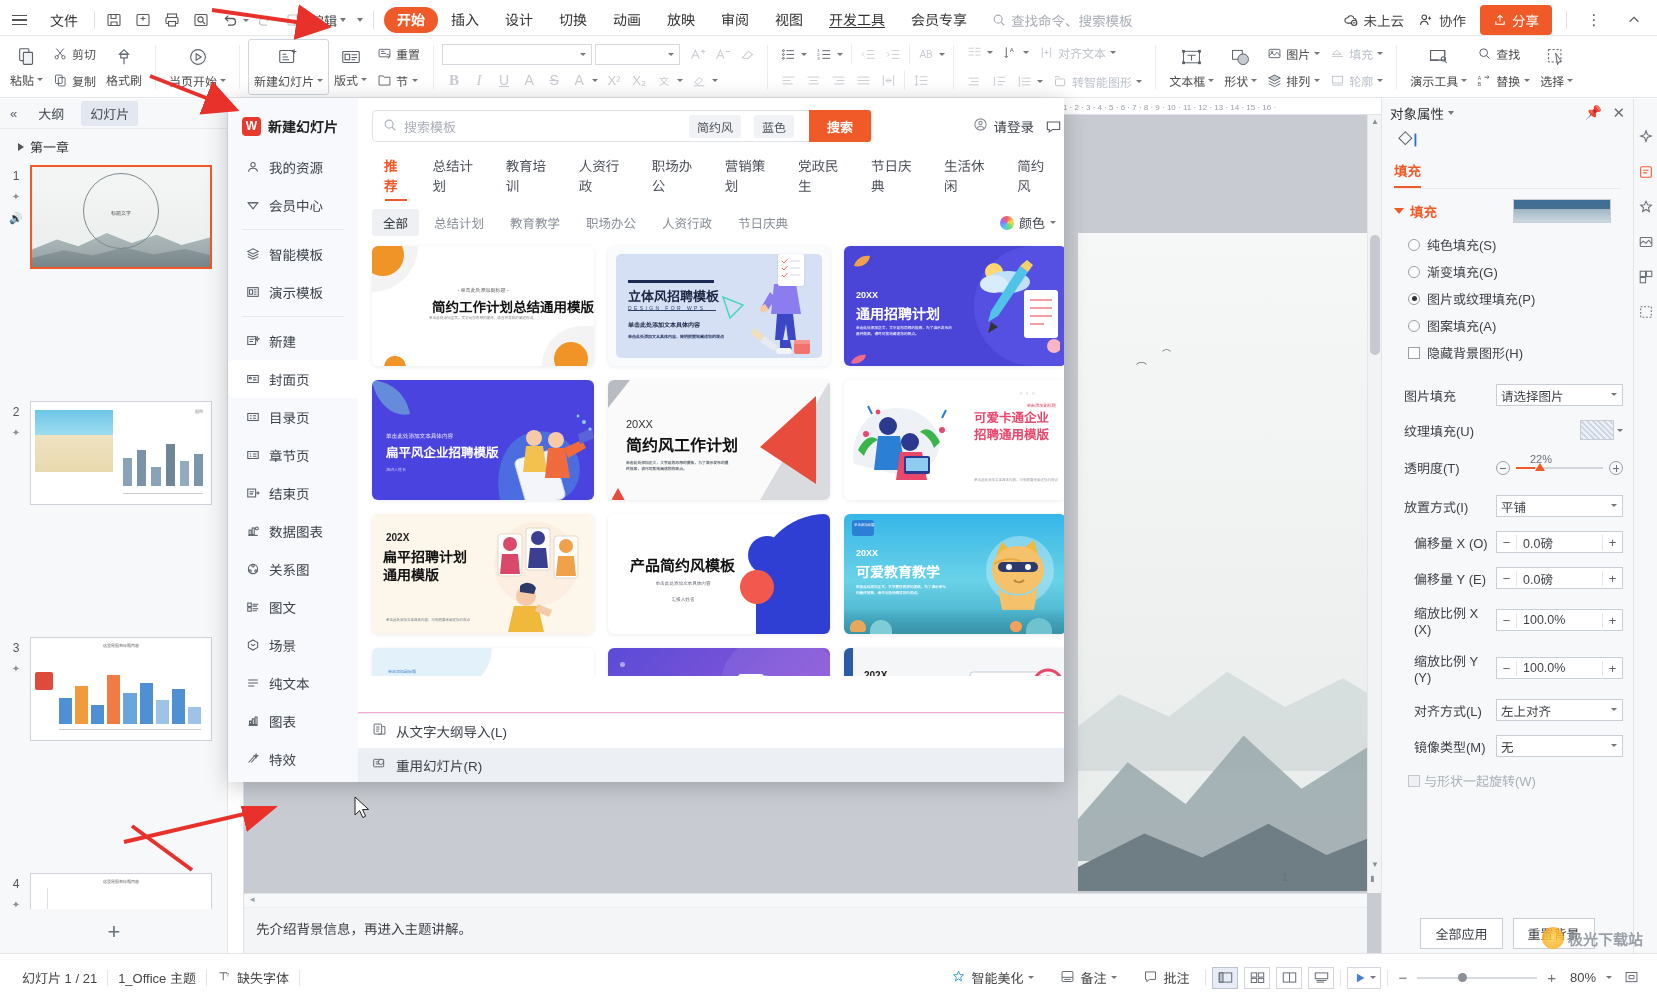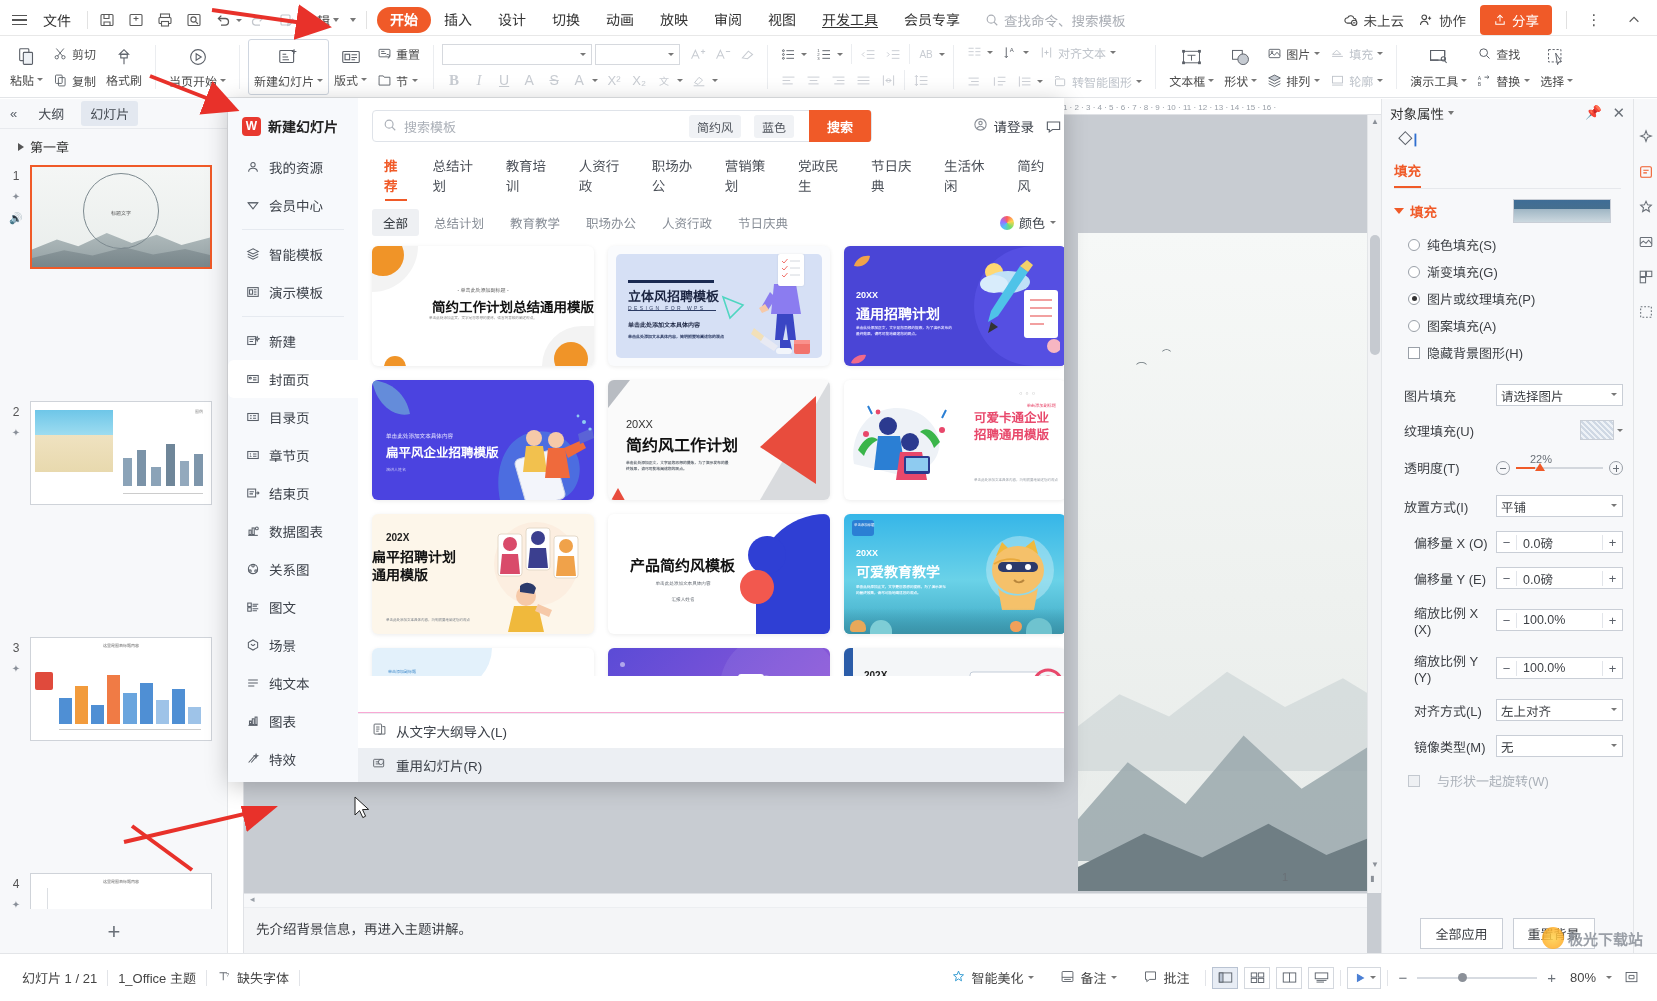--- a/index.html
+++ b/index.html
@@ -12,21 +12,21 @@
   }
   #app { position:relative; width:1657px; height:1001px; background:#fff; }
 
   
   .menubar{ position:absolute; left:0; top:0; width:1657px; height:36px;
     background:#fff; border-bottom:1px solid #e8e8e8; display:flex; align-items:center; }
   .tabstrip-top{ position:absolute; left:0; top:0; width:1657px; height:5px; background:#fff;}
   .tabstrip-top .t1{position:absolute;left:0;top:0;width:190px;height:4px;background:#4a7fd4;}
   .tabstrip-top .t2{position:absolute;left:196px;top:0;width:355px;height:4px;background:#d9dde3;}
   .tabstrip-top .t3{position:absolute;left:1355px;top:0;width:300px;height:4px;background:#d9dde3;}
-  .mb-file{ display:flex; align-items:center; gap:16px; padding:0 10px 0 12px; height:36px; cursor:pointer;}
+  .mb-file{ display:flex; align-items:center; gap:23px; padding:0 10px 0 12px; height:36px; cursor:pointer;}
   .mb-file .ham{ display:inline-block; width:15px; }
   .mb-file .ham i{ display:block; height:1.6px; background:#555; margin:3px 0; }
   .mb-file span{ font-size:14px; color:#333; }
   .mb-sep{ width:1px; height:18px; background:#e2e2e2; margin:0 6px; }
   .qicons{ display:flex; align-items:center; gap:3px; }
   .qbtn{ width:26px; height:26px; display:flex; align-items:center; justify-content:center;
          border-radius:3px; cursor:pointer; color:#5a5a5a; }
   .qbtn.dim{ color:#c2c6cc; }
   .qbtn svg{ display:block; }
   .mb-edit{ display:flex;align-items:center;gap:3px;font-size:13px;color:#444;padding:0 4px;cursor:pointer;}
@@ -153,21 +153,21 @@
   .circ.plus::after{content:"";position:absolute;left:5.5px;top:3px;width:1.5px;height:7px;background:#6a7078;}
   .track{ flex:1; height:2px; background:#d3d7dd; position:relative;}
   .track .fill{ position:absolute; left:0; top:0; height:2px; background:#f05a28; width:22%;}
   .track .knob{ position:absolute; left:22%; top:-4px; width:0;height:0;
                 border-left:5px solid transparent;border-right:5px solid transparent;border-bottom:8px solid #f05a28;}
   .pctlab{ position:absolute; left:16%; top:-14px; font-size:11px; color:#6a7078;}
   .spin{ display:flex; align-items:center; height:22px; border:1px solid #c9ced6; background:#fff; flex:1;}
   .spin .mn,.spin .pl{ width:20px; text-align:center; color:#5a6069; border-right:1px solid #e2e5ea; font-size:13px; cursor:pointer;}
   .spin .pl{ border-right:none; border-left:1px solid #e2e5ea; margin-left:auto;}
   .spin .vl{ padding-left:6px; font-size:12.5px; }
-  .cbrow{ display:flex; align-items:center; gap:17px; padding:10px 0 4px 26px; font-size:13px; color:#aab0b8;}
+  .cbrow{ display:flex; align-items:center; gap:4px; padding:10px 0 4px 26px; font-size:13px; color:#aab0b8;}
   .rp-foot{ position:absolute; left:0; right:0; bottom:4px; display:flex; gap:10px; justify-content:center;}
   .rp-foot div{ border:1px solid #c9ced6; background:#fff; font-size:13px; padding:5px 14px; cursor:pointer; color:#3c3f44;}
 
   
   .rail{ position:absolute; right:0; top:99px; width:24px; bottom:48px; background:#f7f8fa; border-left:1px solid #e3e5e8;
          display:flex; flex-direction:column; align-items:center; padding-top:30px; gap:16px; color:#6a7078;}
   .rail .ri{ cursor:pointer; }
   .rail .ri.on{ color:#f05a28; }
 
   
@@ -1455,21 +1455,21 @@
             <div class="c-abs" style="right:10px;top:22px;font-size:4.2px;color:#e8486b;text-align:right;width:94px;">单击添加副标题</div>
             <div class="c-title" style="right:8px;top:30px;width:84px;font-size:12.5px;color:#e8486b;line-height:1.35;">可爱卡通企业招聘通用模版</div>
             <div class="c-abs" style="right:8px;bottom:16px;width:84px;font-size:3.5px;color:#9aa0a8;line-height:1.6;">单击此处添加文本具体内容，简明扼要地阐述您的观点</div>
           </div>
         </div>
 
         <div class="grow">
 
           <div class="card" style="background:#fdf6ea;">
             <div class="c-abs" style="left:14px;top:18px;font-size:10px;font-weight:bold;color:#222;">202X</div>
-            <div class="c-title" style="left:0;top:34px;width:92px;font-size:14px;color:#111;line-height:1.3;">扁平招聘计划通用模版</div>
+            <div class="c-title" style="left:11px;top:34px;width:92px;font-size:14px;color:#111;line-height:1.3;">扁平招聘计划通用模版</div>
             <div class="c-abs" style="left:14px;bottom:10px;width:92px;font-size:3.5px;color:#7a8089;line-height:1.6;">单击此处添加文本具体内容，简明扼要地阐述您的观点</div>
             <div class="c-abs" style="right:4px;top:6px;width:110px;height:112px;">
               <svg width="110" height="112" viewBox="0 0 110 112">
                 <circle cx="56" cy="44" r="42" fill="#fceee0"></circle>
                 <g>
                   <rect x="18" y="14" width="24" height="42" rx="3" fill="#fff" stroke="#e4d9c9"></rect>
                   <circle cx="30" cy="24" r="7" fill="#d94a6a"></circle>
                     <path d="M22 34h16l2 20H20z" fill="#d94a6a"></path>
                   <rect x="46" y="8" width="24" height="42" rx="3" fill="#fff" stroke="#e4d9c9"></rect>
                   <circle cx="58" cy="18" r="7" fill="#3b3f8f"></circle>

